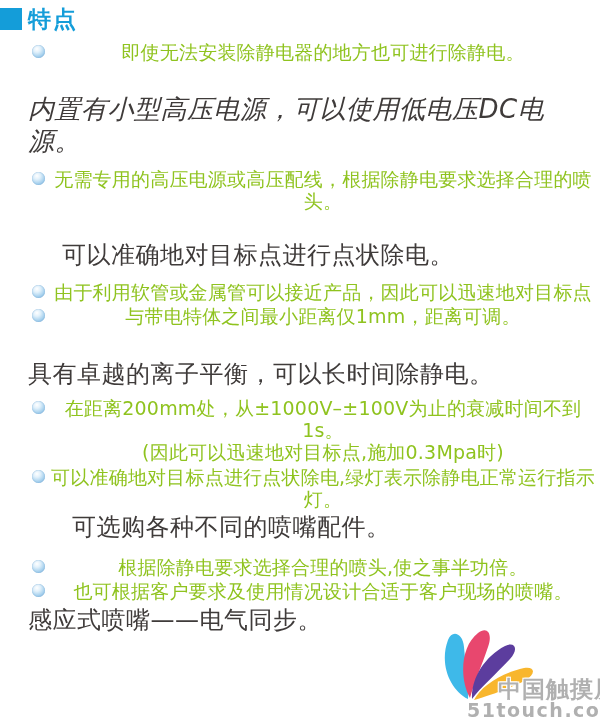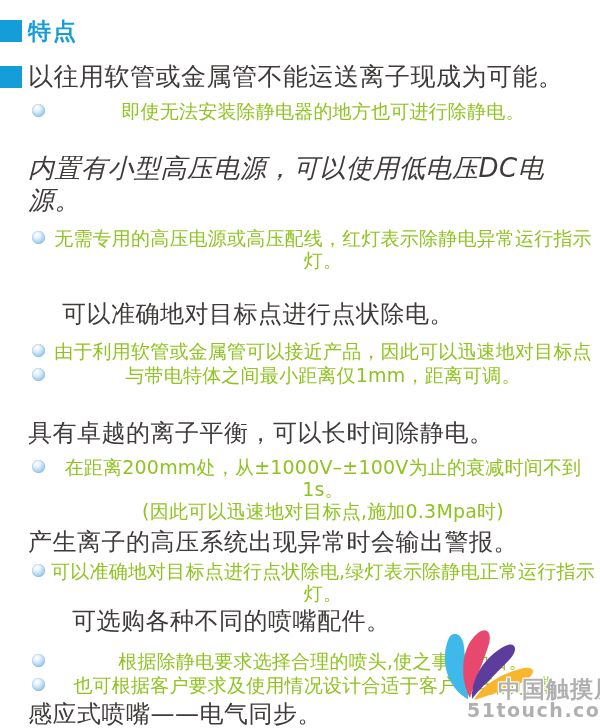--- a/index.html
+++ b/index.html
@@ -9,21 +9,21 @@
     --wm:#b0b0b0;
   }
   *{margin:0;padding:0;box-sizing:border-box;}
   html,body{background:#ffffff;}
   body{font-family:"DejaVu Sans","Liberation Sans",sans-serif;}
   .page{
     position:relative;
     width:600px;height:728px;
     background:#ffffff;
     overflow:hidden;
-    padding:17px 5px 0 28px;
+    padding:5px 5px 0 28px;
   }
   
   .sq{
     display:inline-block;
     width:22px;height:22px;
     background:var(--blue);
   }
   .title-row{position:relative;height:28px;}
   .sq-title{position:absolute;left:-28px;top:3px;}
   .page-title{
@@ -91,37 +91,36 @@
 
 <div class="page">
 
   <div class="title-row">
     <span class="sq sq-title"></span>
     <h1 class="page-title">特点</h1>
   </div>
 
   <div id="sections">
       <section class="s s0">
-        <div class="head mid"><span class="sq sq-head"></span><span>以往用软管或金属管不能运送离子现成为可能。</span></div>
         <div class="blist">
           <div class="bullet">
             <span class="ball"></span>
             <div class="lines">
               <div class="bline">即使无法安装除静电器的地方也可进行除静电。</div>
             </div>
           </div>
         </div>
       </section>
       <section class="s s1">
         <div class="head large"><span>内置有小型高压电源，可以使用低电压DC电源。</span></div>
         <div class="blist">
           <div class="bullet">
             <span class="ball"></span>
             <div class="lines">
-              <div class="bline">无需专用的高压电源或高压配线，红灯表示除静电异常运行指示灯。</div>
+              <div class="bline">无需专用的高压电源或高压配线，根据除静电要求选择合理的喷头。</div>
             </div>
           </div>
         </div>
       </section>
       <section class="s s2">
         <div class="head"><span>可以准确地对目标点进行点状除电。</span></div>
         <div class="blist">
           <div class="bullet">
             <span class="ball"></span>
             <div class="lines">
@@ -142,21 +141,20 @@
           <div class="bullet">
             <span class="ball"></span>
             <div class="lines">
               <div class="bline">在距离200mm处，从±1000V–±100V为止的衰减时间不到1s。</div>
               <div class="bline">(因此可以迅速地对目标点,施加0.3Mpa时)</div>
             </div>
           </div>
         </div>
       </section>
       <section class="s s4">
-        <div class="head"><span>产生离子的高压系统出现异常时会输出警报。</span></div>
         <div class="blist">
           <div class="bullet">
             <span class="ball"></span>
             <div class="lines">
               <div class="bline">可以准确地对目标点进行点状除电,绿灯表示除静电正常运行指示灯。</div>
             </div>
           </div>
         </div>
       </section>
       <section class="s s5">

